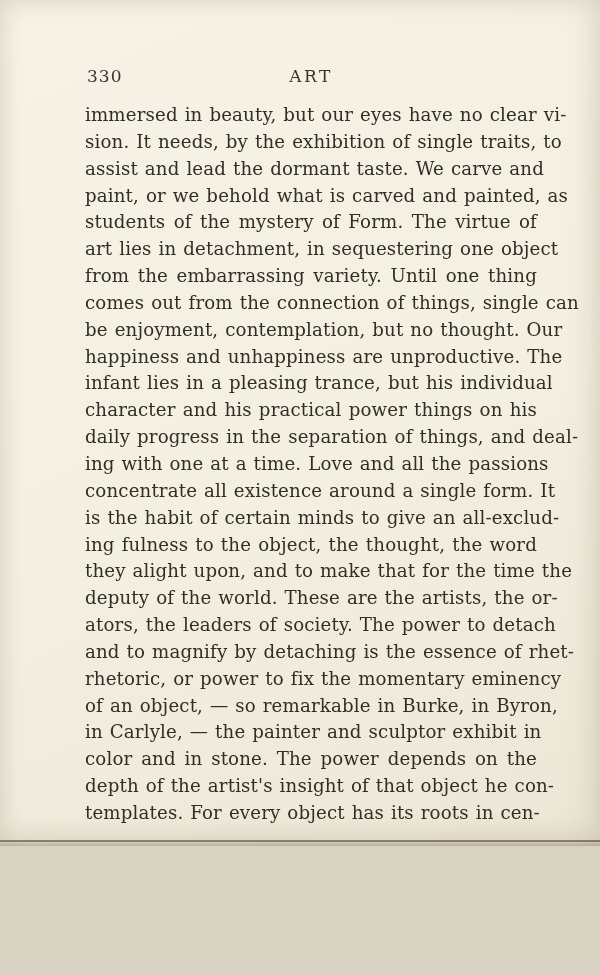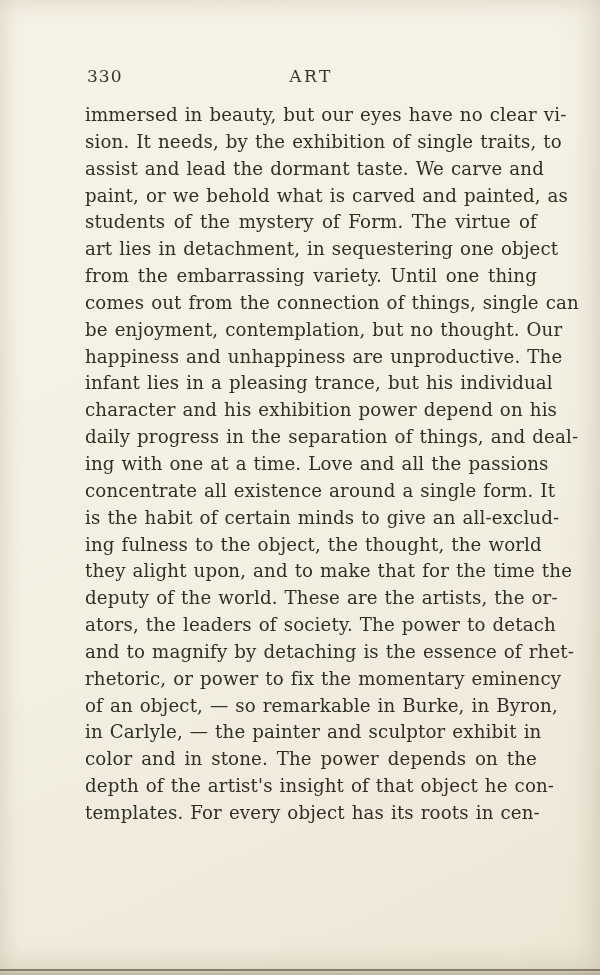--- a/index.html
+++ b/index.html
@@ -3,21 +3,21 @@
 <meta charset="utf-8">
 <style>
   html, body {
     margin: 0;
     padding: 0;
     background: #d8d2c2;
   }
   .page {
     position: relative;
     width: 600px;
-    height: 975px;
+    height: 846px;
     margin: 0 auto;
     background: linear-gradient(155deg, #f6f2e5 0%, #f3efe1 55%, #ece6d5 100%);
     box-shadow: inset 0 -10px 26px rgba(120, 105, 80, 0.14),
                 inset -12px 0 30px rgba(120, 105, 80, 0.08),
                 inset 4px 4px 18px rgba(140, 125, 100, 0.06);
     overflow: hidden;
     font-family: "DejaVu Serif", "Liberation Serif", serif;
     color: #322e27;
   }
   .header {
@@ -93,26 +93,26 @@
       <div class="line">sion.  It needs, by the exhibition of single traits, to</div>
       <div class="line">assist and lead the dormant taste.  We carve and</div>
       <div class="line">paint, or we behold what is carved and painted, as</div>
       <div class="line">students of the mystery of Form.  The virtue of</div>
       <div class="line">art lies in detachment, in sequestering one object</div>
       <div class="line">from the embarrassing variety.  Until one thing</div>
       <div class="line">comes out from the connection of things, single can</div>
       <div class="line">be enjoyment, contemplation, but no thought.  Our</div>
       <div class="line">happiness and unhappiness are unproductive.  The</div>
       <div class="line">infant lies in a pleasing trance, but his individual</div>
-      <div class="line">character and his exhibition power depend on his</div>
+      <div class="line">character and his practical power things on his</div>
       <div class="line">daily progress in the separation of things, and deal-</div>
       <div class="line">ing with one at a time.  Love and all the passions</div>
       <div class="line">concentrate all existence around a single form.  It</div>
       <div class="line">is the habit of certain minds to give an all-exclud-</div>
-      <div class="line">ing fulness to the object, the thought, the world</div>
+      <div class="line">ing fulness to the object, the thought, the word</div>
       <div class="line">they alight upon, and to make that for the time the</div>
       <div class="line">deputy of the world.  These are the artists, the or-</div>
       <div class="line">ators, the leaders of society.  The power to detach</div>
       <div class="line">and to magnify by detaching is the essence of rhet-</div>
       <div class="line">rhetoric, or power to fix the momentary eminency</div>
       <div class="line">of an object, — so remarkable in Burke, in Byron,</div>
       <div class="line">in Carlyle, — the painter and sculptor exhibit in</div>
       <div class="line">color and in stone.  The power depends on the</div>
       <div class="line">depth of the artist's insight of that object he con-</div>
       <div class="line">templates.  For every object has its roots in cen-</div>

